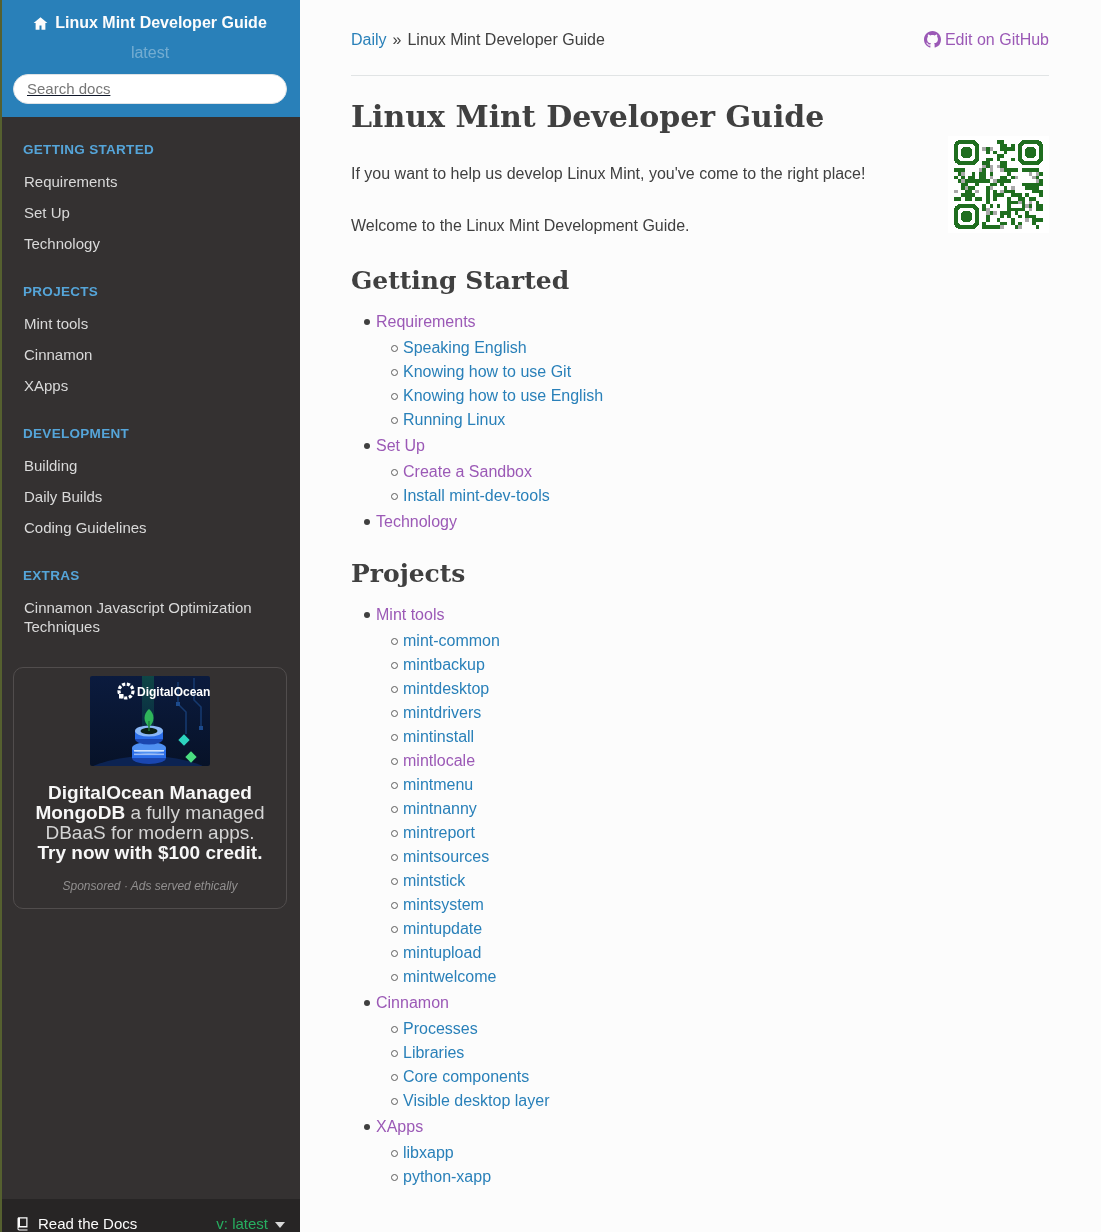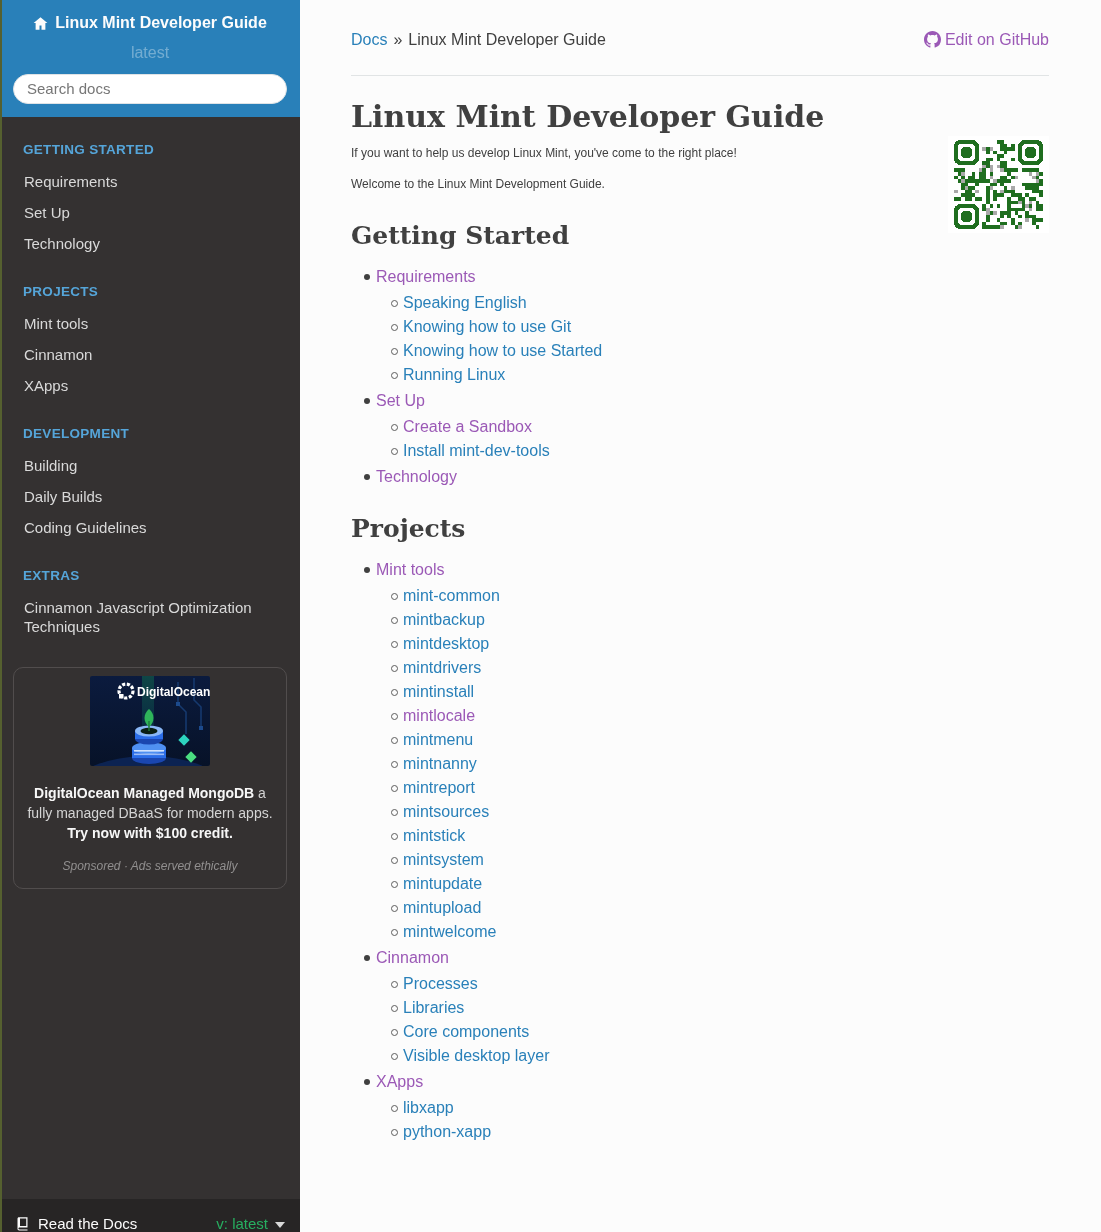--- a/index.html
+++ b/index.html
@@ -14,30 +14,30 @@
 
   
   .sidebar { position:absolute; left:0; top:0; width:300px; height:1232px; background:#343131; overflow:hidden; }
   .sidebar-header { background:#2980b9; padding:13px 13px 13px; text-align:center; }
   .project-home { display:inline-flex; align-items:center; gap:7px; color:#fcfcfc; font-weight:bold; font-size:16px; text-decoration:none; cursor:pointer; margin-top:1px; }
   .home-ic { width:15px; height:15px; flex:0 0 auto; }
   .version-label { color:rgba(255,255,255,0.35); font-size:16px; margin:9px 0 12px; }
   .search-wrap input {
     width:100%; height:30px; border-radius:15px; border:1px solid #dfe3e6;
     padding:4px 13px; font-size:15px; color:#0f172a; outline:none;
-    font-family:"Liberation Sans", sans-serif; background:#fff;
+    font-family:"Liberation Sans", sans-serif; background:#fff;text-decoration:underline;
   }
   .search-wrap input::placeholder { color:#767676; }
 
   .nav-caption { color:#55a5d9; font-weight:bold; font-size:13.5px; padding:0 23px; margin:25px 0 9px; letter-spacing:.3px; }
   .nav-item { display:block; color:#d9d9d9; font-size:15px; line-height:19px; padding:6px 24px; text-decoration:none; cursor:pointer; }
 
   .ad-box { margin:25px 13px 0; border:1px solid #514d4d; border-radius:10px; padding:8px 12px 15px; text-align:center; }
   .ad-img { display:block; width:120px; height:90px; margin:0 auto; border-radius:2px; }
-  .ad-copy { color:#d4d4d4; font-size:14px; line-height:20px; margin-top:17px; }
+  .ad-copy { color:#d4d4d4; font-size:19px; line-height:20px; margin-top:17px; }
   .ad-copy b { color:#f7f7f7; }
   .ad-note { color:#918f8f; font-size:12px; font-style:italic; margin-top:16px; }
 
   .sidebar-footer { position:absolute; left:0; bottom:0; width:300px; height:33px; background:#272525;
     display:flex; align-items:flex-end; justify-content:space-between; padding:0 15px; z-index:40; }
   .rtd-label { display:flex; align-items:center; gap:8px; color:#fcfcfc; font-size:15px; }
   .book-ic { width:15px; height:15px; }
   .version-flyout { display:flex; align-items:center; gap:7px; color:#27ae60; font-size:15px; cursor:pointer; }
   .caret-down { width:0; height:0; border-left:5px solid transparent; border-right:5px solid transparent; border-top:6px solid #d9d9d9; margin-top:2px; }
 
@@ -52,21 +52,21 @@
   .edit-link { display:inline-flex; align-items:center; gap:4px; color:#9b59b6; text-decoration:none; cursor:pointer; }
   .gh-ic { width:17px; height:17px; }
 
   .rule { border:0; border-top:1px solid #e1e4e5; margin:26px 0 0; }
 
   h1.page-title { font-family:"DejaVu Serif", serif; font-weight:bold; font-size:30px; color:#404040; margin:23px 0 0; }
 
   .qr-float { float:right; width:101px; height:97px; background:#ffffff; padding:4px; margin:2px 0 10px 28px; }
   .qr-float svg { width:93px; height:89px; display:block; }
 
-  p.body-p { font-size:12px; line-height:24px; margin:7px 0; }
+  p.body-p { font-size:16px; line-height:24px; margin:28px 0; }
 
   h2.sec-h { font-family:"DejaVu Serif", serif; font-weight:bold; font-size:25px; color:#404040; margin:25px 0 15px; clear:none; }
 
   ul.l1 { list-style:none; margin:0 0 24px; padding:0 0 0 15px; }
   ul.l1 > li { position:relative; padding-left:10px; font-size:16px; line-height:24px; }
   ul.l1 > li::before { content:""; position:absolute; left:-2px; top:9px; width:6px; height:6px; border-radius:50%; background:#404040; }
   ul.l2 { list-style:none; margin:2px; padding:0 0 0 14px; }
   ul.l2 > li { position:relative; padding-left:11px; font-size:16px; line-height:24px; }
   ul.l2 > li::before { content:""; position:absolute; left:-1px; top:9px; width:5px; height:5px; border-radius:50%; border:1px solid #5d5d5d; background:transparent; }
   a.tlink { color:#2980b9; text-decoration:none; cursor:pointer; }
@@ -168,21 +168,21 @@
         <span class="caret-down"></span>
       </span>
     </div>
   </div>
 
   <div class="main">
     <div class="content">
 
       <div class="breadcrumb-row">
         <span class="crumbs">
-          <a class="crumb-link">Docs</a><span class="crumb-sep">»</span><span>Linux Mint Developer Guide</span>
+          <a class="crumb-link">Daily</a><span class="crumb-sep">»</span><span>Linux Mint Developer Guide</span>
         </span>
         <a class="edit-link">
           <svg class="gh-ic" viewBox="0 0 16 16">
               <path fill="#9b59b6" d="M8 0C3.58 0 0 3.58 0 8c0 3.54 2.29 6.53 5.47 7.59.4.07.55-.17.55-.38 0-.19-.01-.82-.01-1.49-2.01.37-2.53-.49-2.69-.94-.09-.23-.48-.94-.82-1.13-.28-.15-.68-.52-.01-.53.63-.01 1.08.58 1.23.82.72 1.21 1.87.87 2.33.66.07-.52.28-.87.51-1.07-1.78-.2-3.64-.89-3.64-3.95 0-.87.31-1.59.82-2.15-.08-.2-.36-1.02.08-2.12 0 0 .67-.21 2.2.82.64-.18 1.32-.27 2-.27s1.36.09 2 .27c1.53-1.04 2.2-.82 2.2-.82.44 1.1.16 1.92.08 2.12.51.56.82 1.27.82 2.15 0 3.07-1.87 3.75-3.65 3.95.29.25.54.73.54 1.48 0 1.07-.01 1.93-.01 2.2 0 .21.15.46.55.38A8.01 8.01 0 0 0 16 8c0-4.42-3.58-8-8-8z"></path>
             </svg>
           <span>Edit on GitHub</span>
         </a>
       </div>
 
       <hr class="rule">
@@ -418,21 +418,21 @@
 
       <p class="body-p">If you want to help us develop Linux Mint, you've come to the right place!</p>
       <p class="body-p">Welcome to the Linux Mint Development Guide.</p>
 
       <div>
           <h2 class="sec-h">Getting Started</h2>
           <ul class="l1">
             <li><a class="tlink visited">Requirements</a><ul class="l2">
                 <li><a class="tlink">Speaking English</a></li>
                 <li><a class="tlink">Knowing how to use Git</a></li>
-                <li><a class="tlink">Knowing how to use Started</a></li>
+                <li><a class="tlink">Knowing how to use English</a></li>
                 <li><a class="tlink">Running Linux</a></li>
               </ul></li>
             <li><a class="tlink visited">Set Up</a><ul class="l2">
                 <li><a class="tlink visited">Create a Sandbox</a></li>
                 <li><a class="tlink">Install mint-dev-tools</a></li>
               </ul></li>
             <li><a class="tlink visited">Technology</a></li>
           </ul>
           <h2 class="sec-h">Projects</h2>
           <ul class="l1">

